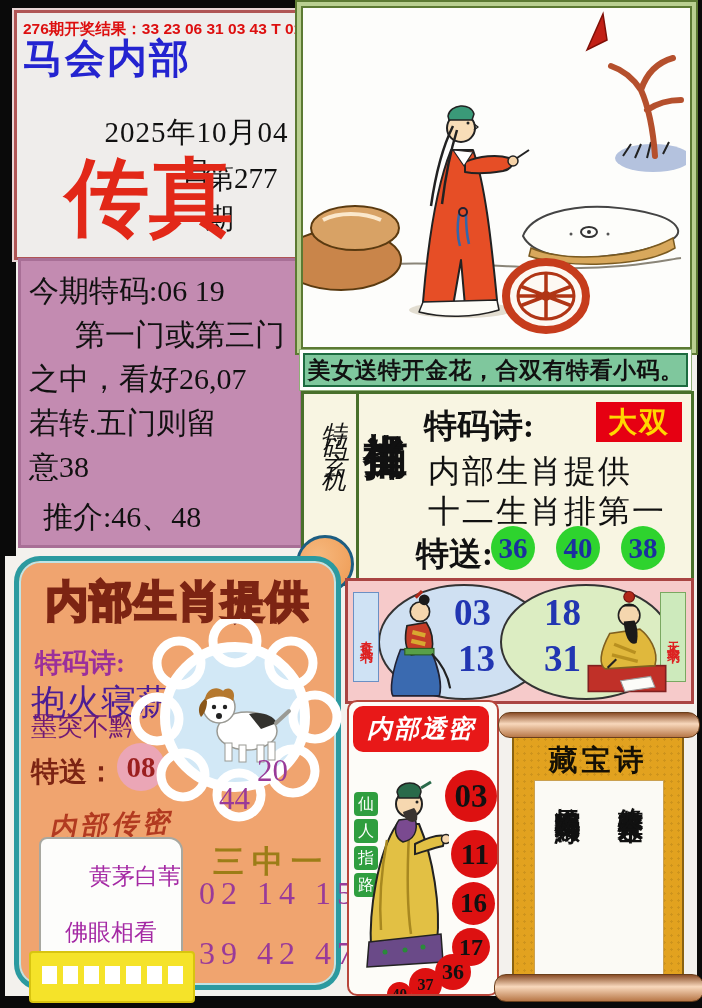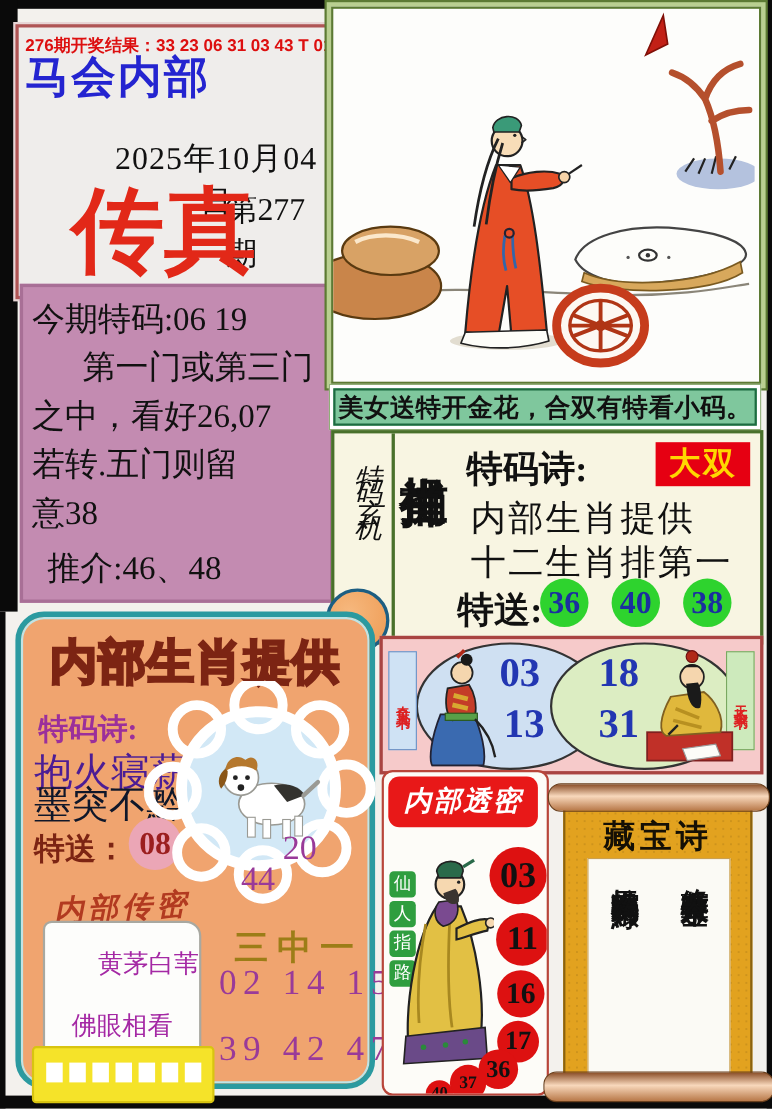--- a/index.html
+++ b/index.html
@@ -2,21 +2,21 @@
 <html><head>
 <meta charset="utf-8">
 <style>
   html,body{margin:0;padding:0;background:#888;}
   .page{position:relative;width:702px;height:1008px;background:#f3f1ed;overflow:hidden;
         font-family:"Liberation Serif","DejaVu Serif",serif;color:#111;}
   .abs{position:absolute;}
   .edge{position:absolute;background:#0a0a0a;}
   
   .header-box{left:14px;top:10px;width:281px;height:244px;background:#efedeb;
-              border:3px solid #b05555;box-shadow:0 0 0 2px #e8d6d6;margin-top:12px;}
+              border:3px solid #b05555;box-shadow:0 0 0 2px #e8d6d6;}
   .result-line{left:6px;top:6px;width:270px;font:bold 15.5px "Liberation Sans",sans-serif;
                color:#dd0f0f;letter-spacing:0px;white-space:nowrap;}
   .brand{left:6px;top:18px;font-weight:bold;font-size:40px;color:#2424d0;letter-spacing:2px;}
   .date-line{left:78px;top:100px;font-size:29px;letter-spacing:1px;text-align:center;}
   .issue{left:188px;top:146px;font-size:29px;}
   .fax{left:48px;top:128px;font-size:84px;font-weight:bold;color:#e22818;}
   
   .tips-box{left:18px;top:258px;width:271px;height:276px;background:#c38bb1;
             border:3px solid #a86f96;padding:8px 0 0 8px;}
   .tips-box .tline{font-size:30px;line-height:44px;white-space:nowrap;}
@@ -58,21 +58,21 @@
   .oval-blue{left:30px;background:#cfe0f2;}
   .oval-green{left:152px;background:#dcedc2;}
   .band-num{position:absolute;font-size:37px;color:#2236b2;font-weight:bold;}
   
   .zodiac{left:14px;top:556px;width:317px;height:424px;background:#f0a46f;
           border:5px solid #2b9aa0;border-radius:26px;box-shadow:0 0 0 2px #bfe4e6 inset;}
   .z-title{position:absolute;left:0;right:0;top:12px;text-align:center;font-size:43px;font-weight:bold;
            color:#f6a53e;-webkit-text-stroke:2.5px #7c2413;letter-spacing:1px;white-space:nowrap;}
   .z-poem-title{position:absolute;left:16px;top:84px;font-size:27px;font-weight:bold;color:#9b2f9b;}
   .z-poem1{position:absolute;left:12px;top:118px;font-size:35px;color:#4c1d95;}
-  .z-poem2{position:absolute;left:12px;top:148px;font-size:34px;color:#0f172a;}
+  .z-poem2{position:absolute;left:12px;top:148px;font-size:26px;color:#701a75;}
   .z-send-label{position:absolute;left:12px;top:192px;font-size:28px;font-weight:bold;color:#7c2413;}
   .z-send-circ{position:absolute;left:98px;top:182px;width:48px;height:48px;border-radius:50%;
                background:#eba6b6;color:#9b1f1f;font-size:29px;font-weight:bold;text-align:center;line-height:48px;}
   .z-cloud{position:absolute;left:112px;top:58px;width:212px;height:212px;}
   .z-num-a{position:absolute;left:238px;top:192px;font-size:31px;color:#993a99;}
   .z-num-b{position:absolute;left:200px;top:220px;font-size:31px;color:#993a99;}
   .z-secret{position:absolute;left:30px;top:246px;font-size:27px;font-weight:bold;font-style:italic;
             color:#b23a20;transform:rotate(-3deg);letter-spacing:4px;}
   .z-scroll{position:absolute;left:20px;top:276px;width:140px;height:120px;background:#fdfdfb;
             border:2px solid #a8a8a0;border-radius:8px 14px 10px 8px;}

